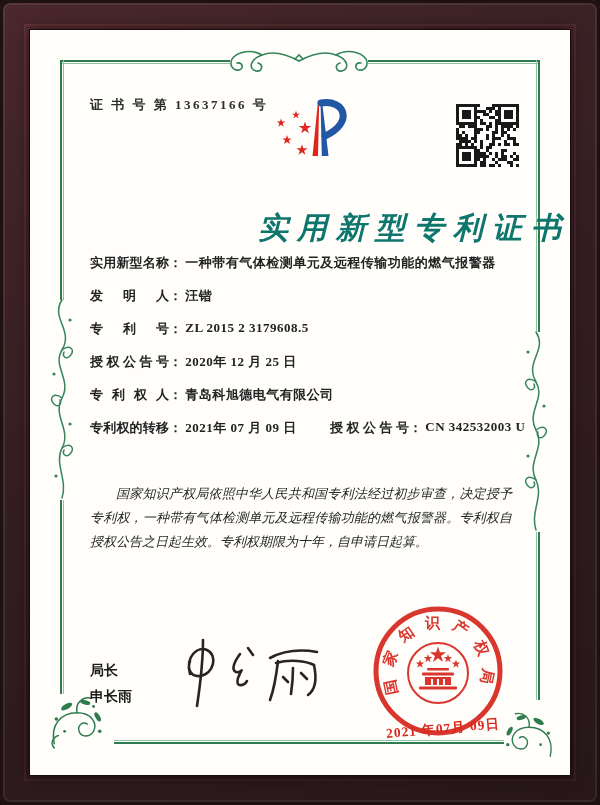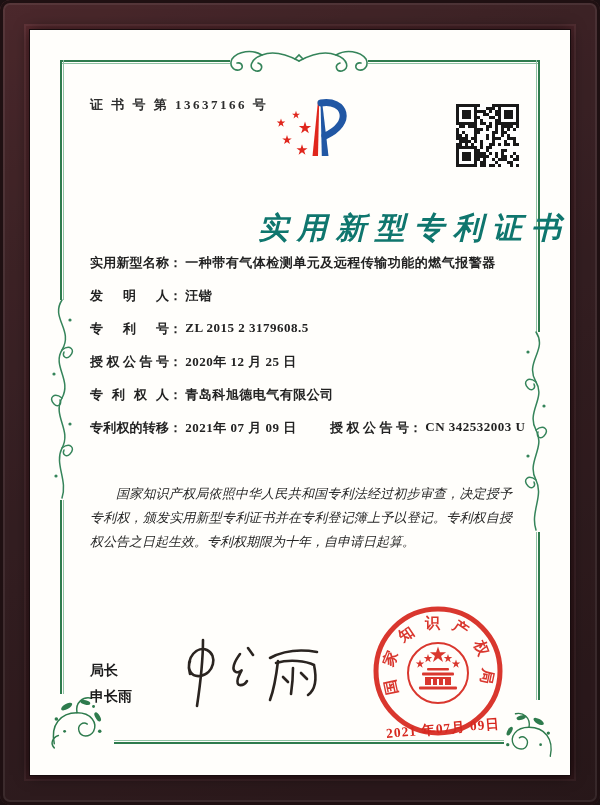--- a/index.html
+++ b/index.html
@@ -424,21 +424,21 @@
           <span class="fvalue">2021年 07 月 09 日</span>
         </span>
         <span class="pair2">
           <span class="flabel">授权公告号</span><span class="colon">：</span>
           <span class="fvalue">CN 342532003 U</span>
         </span>
       </div>
     </div>
 
     <div class="body-text">
-      <p>国家知识产权局依照中华人民共和国专利法经过初步审查，决定授予专利权，颁发实用新型专利证书并在专利登记簿上予以登记。专利权自授权公告之日起生效。专利权期限为十年，自申请日起算。</p>
+      <p>国家知识产权局依照中华人民共和国专利法经过初步审查，决定授予专利权，一种带有气体检测单元及远程传输功能的燃气报警器。专利权自授权公告之日起生效。专利权期限为十年，自申请日起算。</p>
     </div>
 
     <div class="director-title">局长</div>
     <div class="director-name">申长雨</div>
 
     <svg class="signature" width="170" height="80" viewBox="0 0 170 80">
       <g fill="none" stroke="#2a2420" stroke-width="2.6" stroke-linecap="round">
         <path d="M20,40 C15,22 28,12 37,16 C48,21 44,40 30,42 C21,43 17,35 20,27"></path>
         <path d="M33,6 C33,22 30,52 27,72"></path>
         <path d="M70,20 C64,28 61,36 66,38 C72,40 74,30 68,44 C65,54 74,52 77,47"></path>

